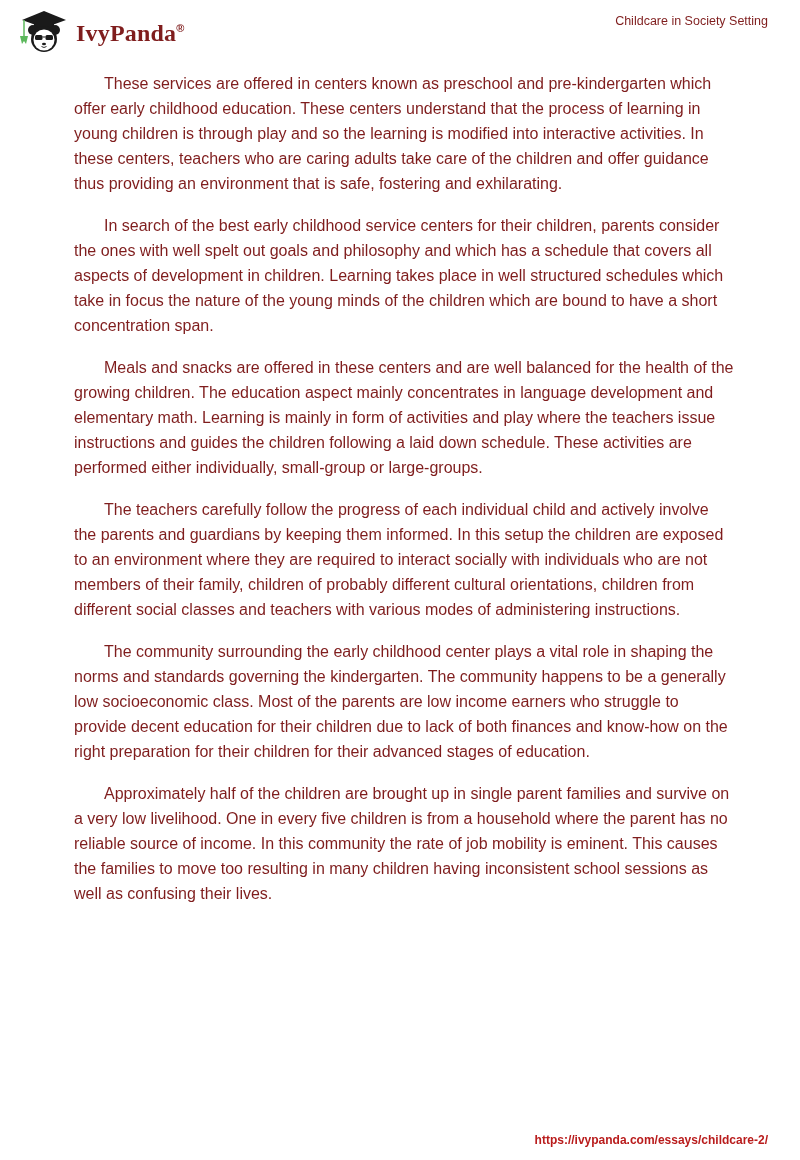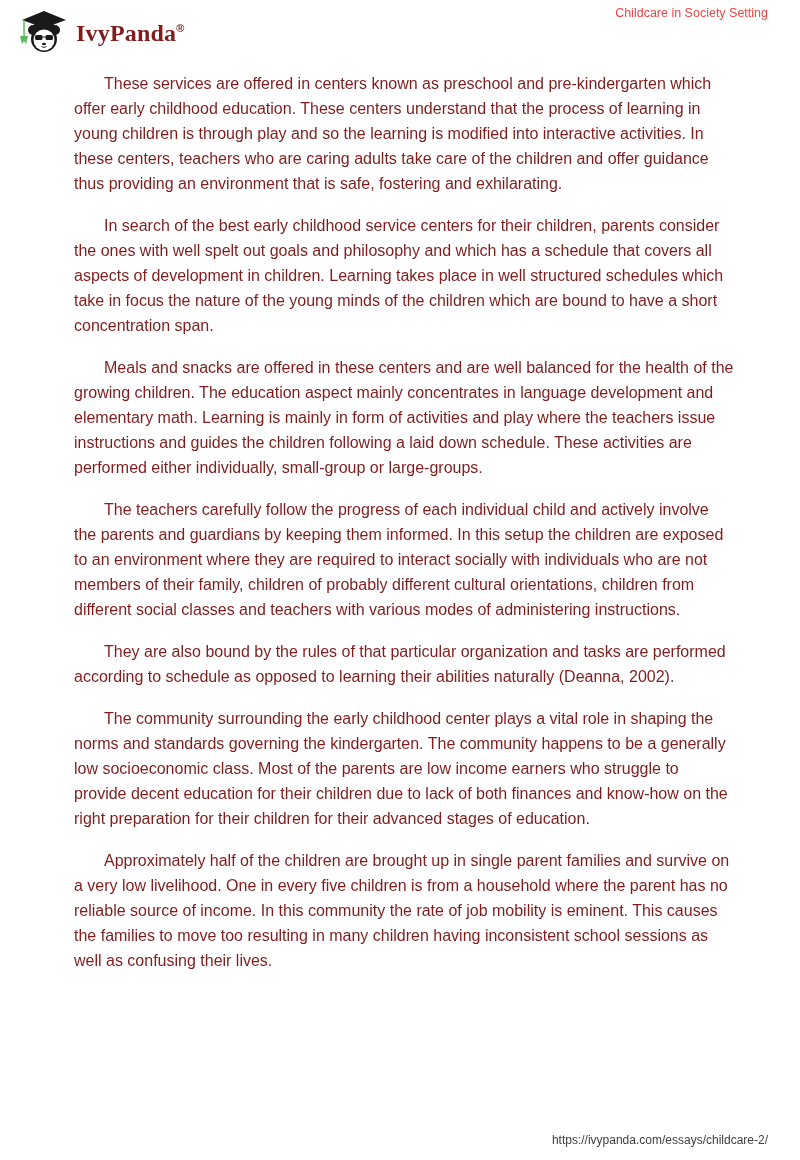--- a/index.html
+++ b/index.html
@@ -2,24 +2,24 @@
 <html><head>
   <meta charset="utf-8">
   <style>
     html, body { margin: 0; padding: 0; background: #ffffff; }
     body { width: 800px; height: 1160px; position: relative; overflow: hidden; font-family: "Liberation Sans", sans-serif; color: #222222; }
     .header { position: absolute; left: 0; top: 0; width: 800px; height: 60px; }
     .logo { position: absolute; left: 14px; top: 8px; display: flex; align-items: center; }
     .logo-mark { width: 58px; height: 46px; }
     .logo-text { font-family: "Liberation Serif", serif; font-weight: bold; font-size: 24px; color: #7f1d1d; margin-left: 4px; letter-spacing: 0.2px; position: relative; top: 2px; }
     .logo-reg { font-size: 11px; vertical-align: super; font-weight: bold; font-family: "Liberation Sans", sans-serif; }
-    .doc-title { position: absolute; right: 32px; top: 6px; font-size: 12.5px; color: #ef4444; }
+    .doc-title { position: absolute; right: 32px; top: 14px; font-size: 12.5px; color: #7f1d1d; }
     .content { position: absolute; left: 74px; top: 71px; width: 660px; }
     .para { font-size: 16px; line-height: 25px; margin: 0 0 17px 0; text-indent: 30px; color: #7f1d1d; }
-    .footer-url { position: absolute; right: 32px; top: 1133px; font-size: 12px; color: #404040; }
+    .footer-url { position: absolute; right: 32px; top: 1133px; font-size: 12px; color: #b91c1c; font-weight: bold; }
   </style>
 </head>
 <body>
 
 <div class="header">
   <div class="logo">
     <svg class="logo-mark" viewBox="0 0 58 46">
 
       <polygon points="8,12 30,3 52,12 30,20" fill="#1a1a1a"></polygon>
       <rect x="20" y="13" width="20" height="7" fill="#1a1a1a"></rect>
@@ -42,18 +42,17 @@
     <span class="logo-text"><span>IvyPanda</span><span class="logo-reg">®</span></span>
   </div>
   <div class="doc-title">Childcare in Society Setting</div>
 </div>
 
 <div class="content">
   <p class="para">These services are offered in centers known as preschool and pre-kindergarten which offer early childhood education. These centers understand that the process of learning in young children is through play and so the learning is modified into interactive activities. In these centers, teachers who are caring adults take care of the children and offer guidance thus providing an environment that is safe, fostering and exhilarating.</p>
   <p class="para">In search of the best early childhood service centers for their children, parents consider the ones with well spelt out goals and philosophy and which has a schedule that covers all aspects of development in children. Learning takes place in well structured schedules which take in focus the nature of the young minds of the children which are bound to have a short concentration span.</p>
   <p class="para">Meals and snacks are offered in these centers and are well balanced for the health of the growing children. The education aspect mainly concentrates in language development and elementary math. Learning is mainly in form of activities and play where the teachers issue instructions and guides the children following a laid down schedule. These activities are performed either individually, small-group or large-groups.</p>
   <p class="para">The teachers carefully follow the progress of each individual child and actively involve the parents and guardians by keeping them informed. In this setup the children are exposed to an environment where they are required to interact socially with individuals who are not members of their family, children of probably different cultural orientations, children from different social classes and teachers with various modes of administering instructions.</p>
-  <p class="para">They are also bound by the rules of that particular organization and tasks are performed according to schedule as opposed to learning their abilities naturally (Deanna, 2002).</p>
   <p class="para">The community surrounding the early childhood center plays a vital role in shaping the norms and standards governing the kindergarten. The community happens to be a generally low socioeconomic class. Most of the parents are low income earners who struggle to provide decent education for their children due to lack of both finances and know-how on the right preparation for their children for their advanced stages of education.</p>
   <p class="para">Approximately half of the children are brought up in single parent families and survive on a very low livelihood. One in every five children is from a household where the parent has no reliable source of income. In this community the rate of job mobility is eminent. This causes the families to move too resulting in many children having inconsistent school sessions as well as confusing their lives.</p>
 </div>
 
 <div class="footer-url">https://ivypanda.com/essays/childcare-2/</div>
 
 </body></html>

